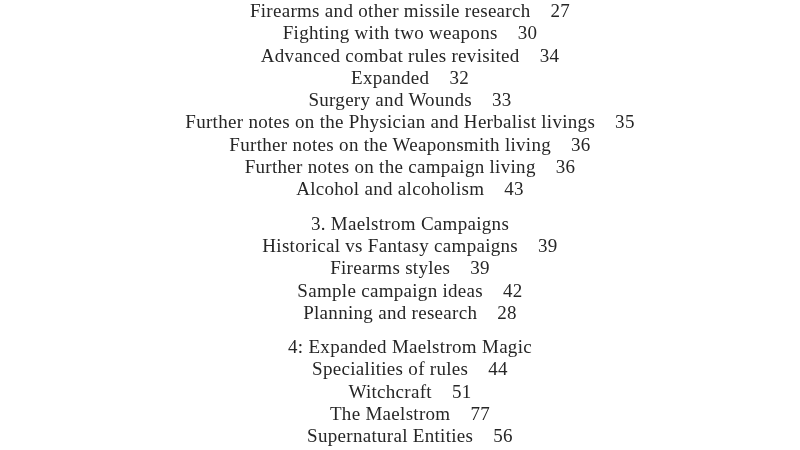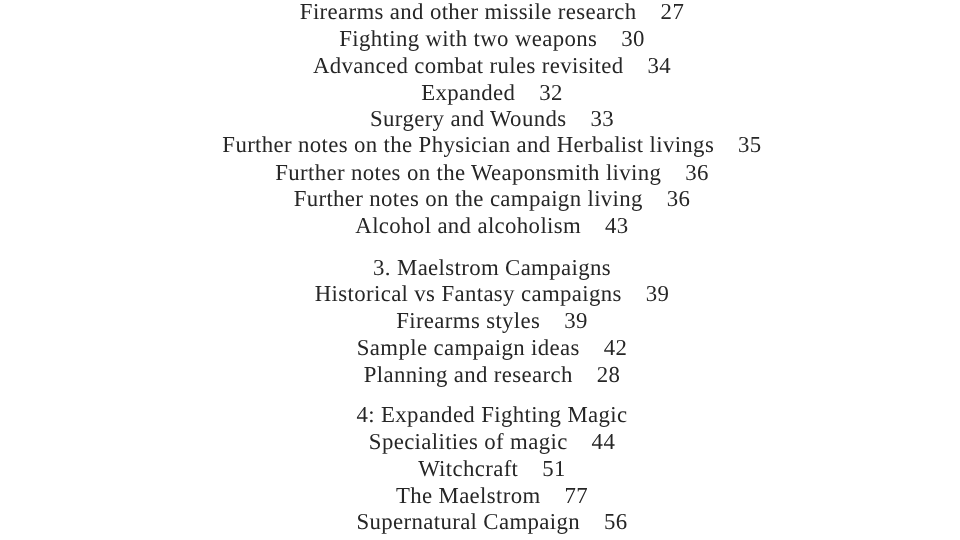--- a/index.html
+++ b/index.html
@@ -55,20 +55,20 @@
 
   <div class="section">
     <div class="row heading"><span class="heading-prefix">3.</span> <span class="heading-title">Maelstrom Campaigns</span></div>
     <div class="row"><span class="title">Historical vs Fantasy campaigns</span><span class="pagenum">39</span></div>
     <div class="row"><span class="title">Firearms styles</span><span class="pagenum">39</span></div>
     <div class="row"><span class="title">Sample campaign ideas</span><span class="pagenum">42</span></div>
     <div class="row"><span class="title">Planning and research</span><span class="pagenum">28</span></div>
   </div>
 
   <div class="section">
-    <div class="row heading"><span class="heading-prefix">4:</span> <span class="heading-title">Expanded Fighting Magic</span></div>
-    <div class="row"><span class="title">Specialities of magic</span><span class="pagenum">44</span></div>
+    <div class="row heading"><span class="heading-prefix">4:</span> <span class="heading-title">Expanded Maelstrom Magic</span></div>
+    <div class="row"><span class="title">Specialities of rules</span><span class="pagenum">44</span></div>
     <div class="row"><span class="title">Witchcraft</span><span class="pagenum">51</span></div>
     <div class="row"><span class="title">The Maelstrom</span><span class="pagenum">77</span></div>
-    <div class="row"><span class="title">Supernatural Campaign</span><span class="pagenum">56</span></div>
+    <div class="row"><span class="title">Supernatural Entities</span><span class="pagenum">56</span></div>
   </div>
 
 </div>
 
 </body></html>

